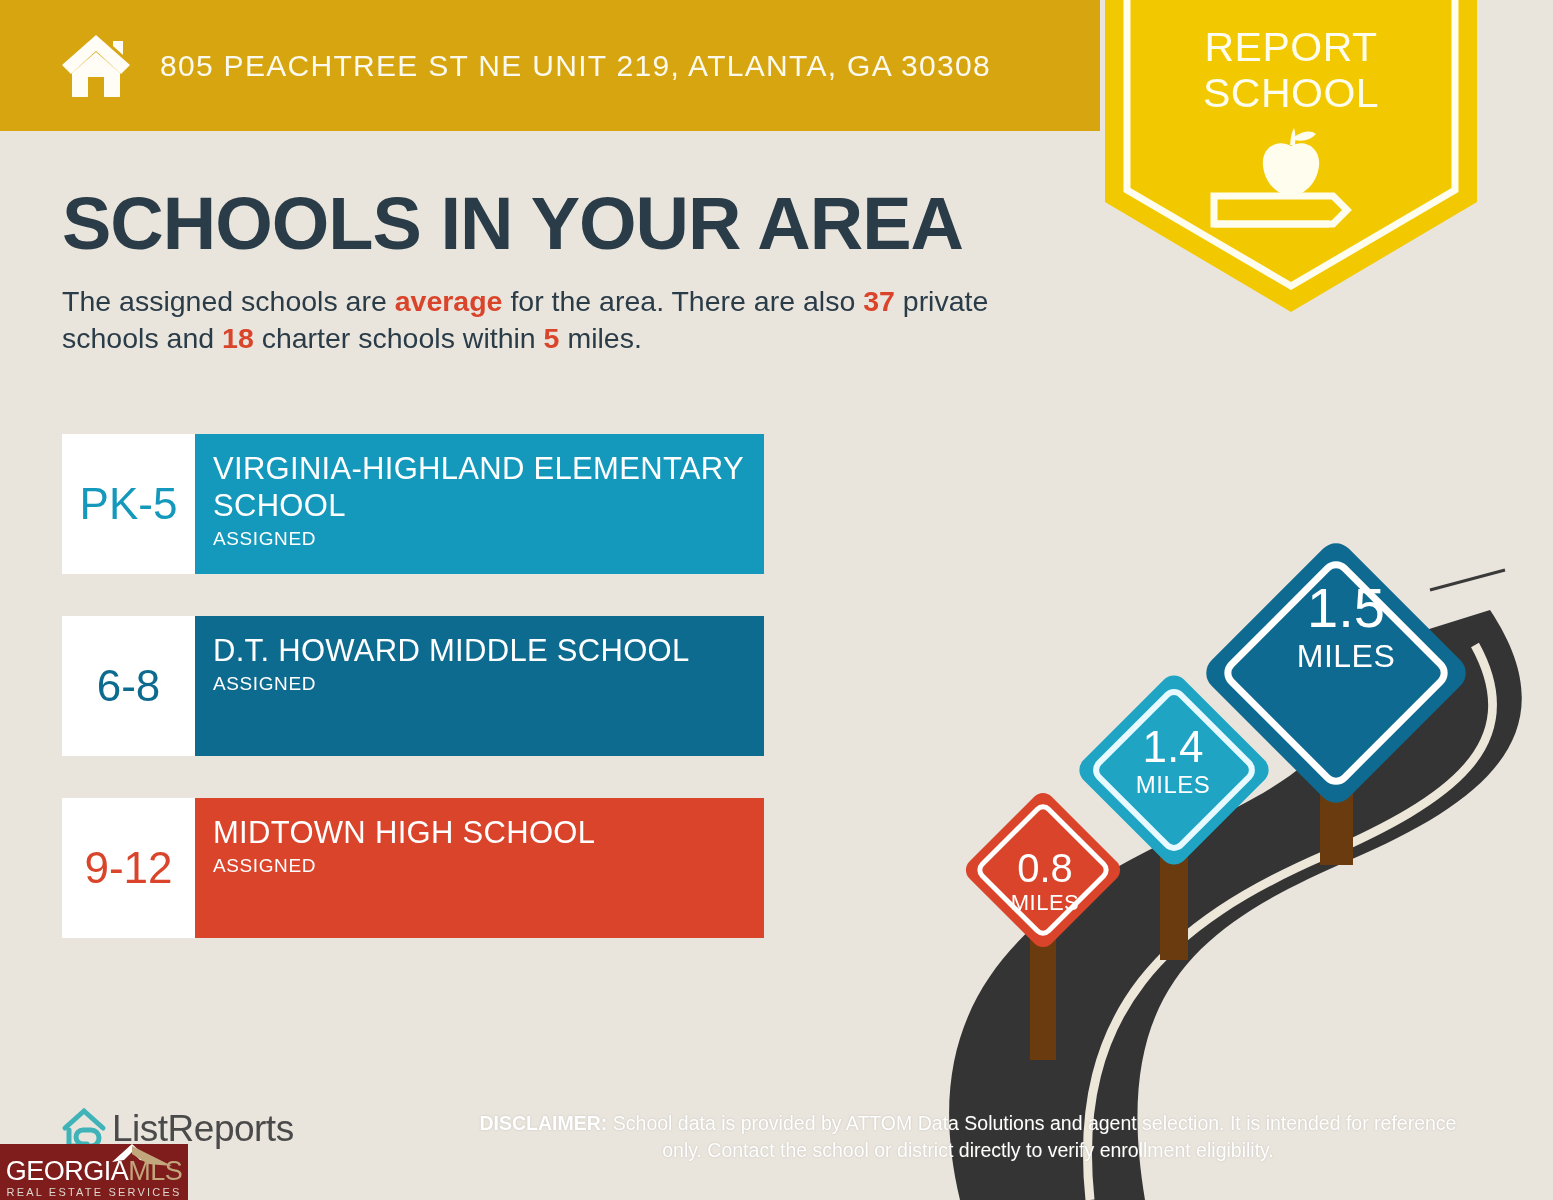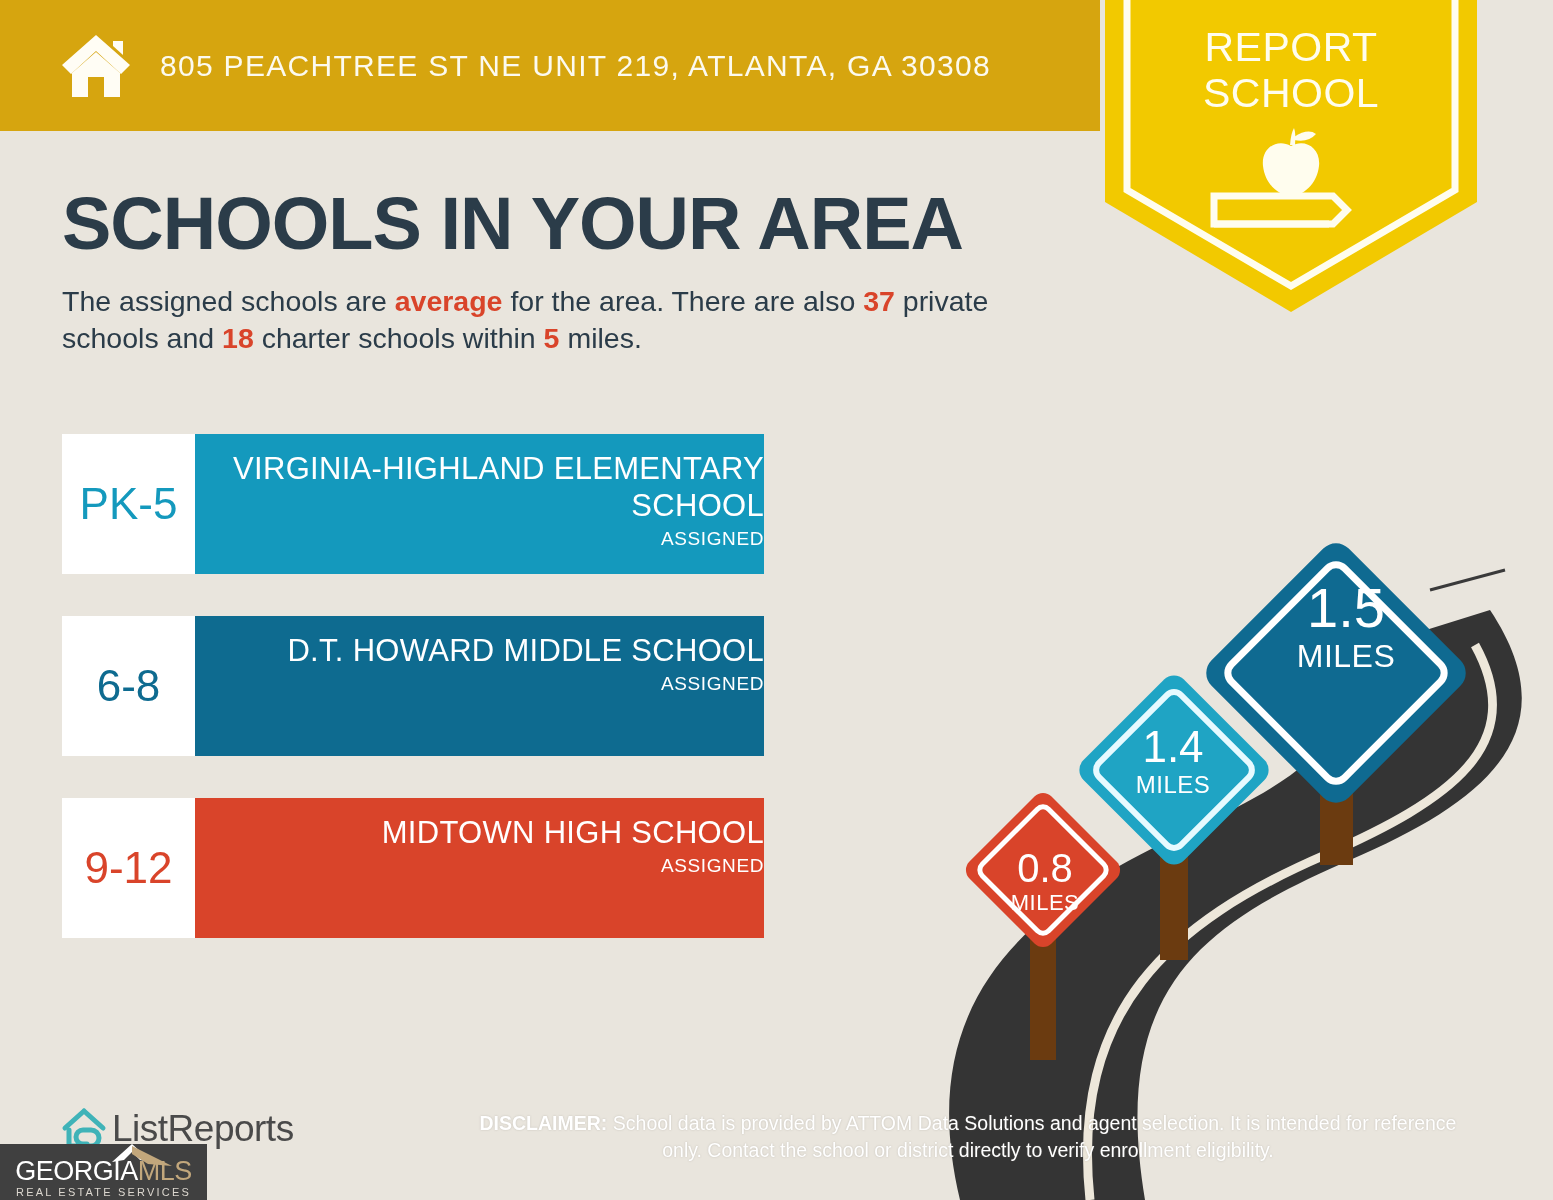--- a/index.html
+++ b/index.html
@@ -47,21 +47,21 @@
 
   
   .cards{position:absolute;left:62px;top:434px;width:702px;}
   .card{display:flex;height:140px;margin-bottom:42px;}
   .card-grade{
     width:133px;background:#FFFFFF;display:flex;
     align-items:center;justify-content:center;
     font-size:44px;font-weight:400;
   }
   .card-body{
-    flex:1;padding:16px 0 0 18px;color:#FFFFFF;box-sizing:border-box;text-align:right;
+    flex:1;padding:16px 0 0 18px;color:#FFFFFF;box-sizing:border-box;
   }
   .card-name{font-size:31px;line-height:37px;letter-spacing:.3px;}
   .card-assigned{font-size:19px;letter-spacing:.6px;margin-top:4px;}
 
   
   .road-art{position:absolute;left:930px;top:470px;width:623px;height:730px;}
   .road-art svg{display:block;width:100%;height:100%;}
   .sign-label{
     position:absolute;text-align:center;color:#FFFFFF;
     pointer-events:none;line-height:1;
@@ -77,21 +77,21 @@
   .sign-c{left:1258px;top:580px;width:176px;}
   .sign-c .sign-num{font-size:56px;}
   .sign-c .sign-unit{font-size:32px;}
 
   
   .lr-logo{position:absolute;left:60px;top:1106px;display:flex;align-items:center;}
   .lr-logo svg{display:block;}
   .lr-name{font-size:37px;color:#4A4A4A;margin-left:4px;letter-spacing:-.5px;}
   .mls{
     position:absolute;left:0;top:1144px;width:188px;height:56px;
-    background:#404040;overflow:hidden;padding-left:19px;
+    background:#7f1d1d;overflow:hidden;
   }
   .mls svg{position:absolute;left:0;top:0;}
   .mls-main{
     position:absolute;left:0;top:12px;width:100%;text-align:center;
     font-size:27px;letter-spacing:-.5px;
   }
   .mls-main .g{color:#FFFFFF;}
   .mls-main .m{color:#C2A77C;}
   .mls-sub{
     position:absolute;left:0;top:42px;width:100%;text-align:center;

